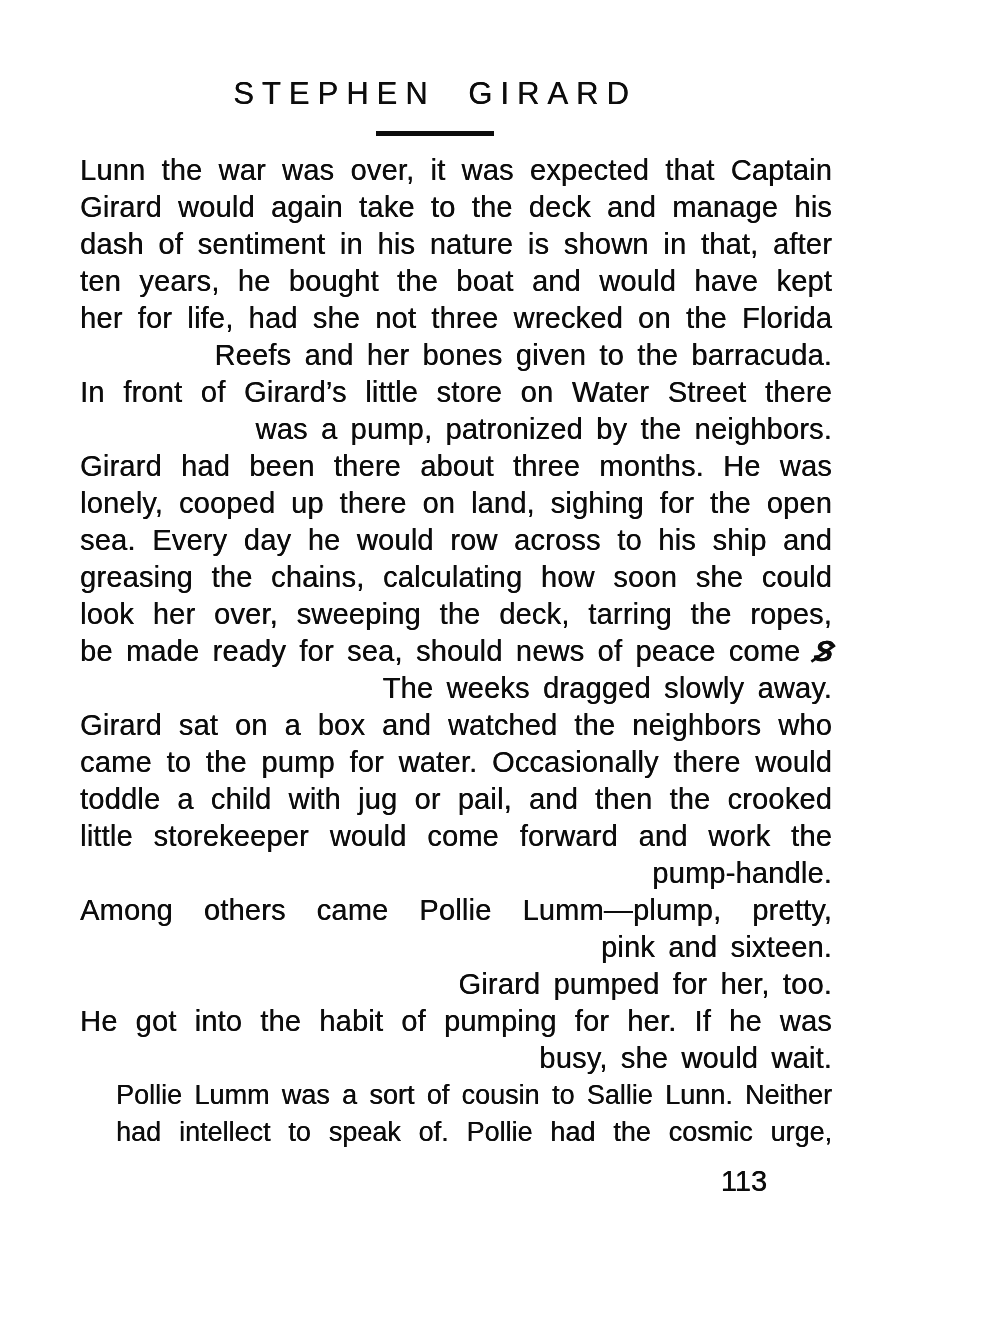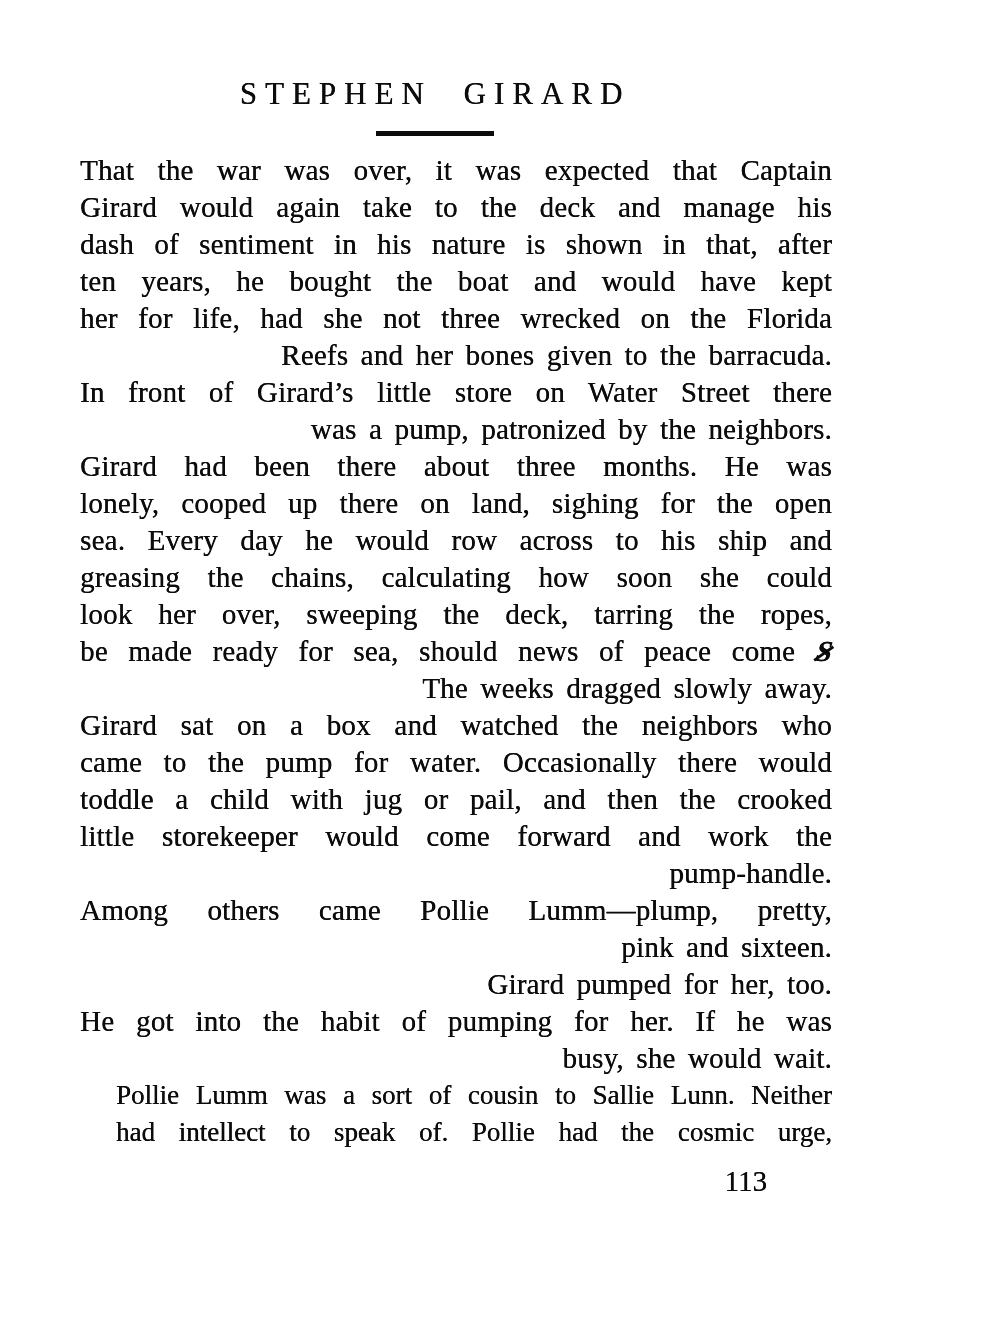--- a/index.html
+++ b/index.html
@@ -8,21 +8,21 @@
     background: #ffffff;
   }
   .page {
     position: relative;
     width: 1000px;
     height: 1338px;
     background: #ffffff;
     color: #0c0c0c;
     box-sizing: border-box;
     padding: 78px 168px 16px 80px;
-    font-family: Liberation Serif, serif;
+    font-family: Liberation Sans, sans-serif;
     overflow: hidden;
     text-shadow: 0.3px 0 0 currentColor;
   }
   .heading {
     position: relative;
     left: -21px;
     text-align: center;
   }
   .page-title {
     font-size: 31px;
@@ -91,21 +91,21 @@
 <body>
 
 <div class="page">
   <div class="heading">
     <div class="page-title">STEPHEN GIRARD</div>
     <div class="title-rule"></div>
   </div>
 
   <div class="body-text">
       <div class="paragraph">
-        <div class="line justify">That the war was over, it was expected that Captain</div>
+        <div class="line justify">Lunn the war was over, it was expected that Captain</div>
         <div class="line justify">Girard would again take to the deck and manage his</div>
         <div class="line justify">dash of sentiment in his nature is shown in that, after</div>
         <div class="line justify">ten years, he bought the boat and would have kept</div>
         <div class="line justify">her for life, had she not three wrecked on the Florida</div>
         <div class="line">Reefs and her bones given to the barracuda.</div>
       </div>
       <div class="paragraph">
         <div class="line justify">In front of Girard’s little store on Water Street there</div>
         <div class="line">was a pump, patronized by the neighbors.</div>
       </div>

